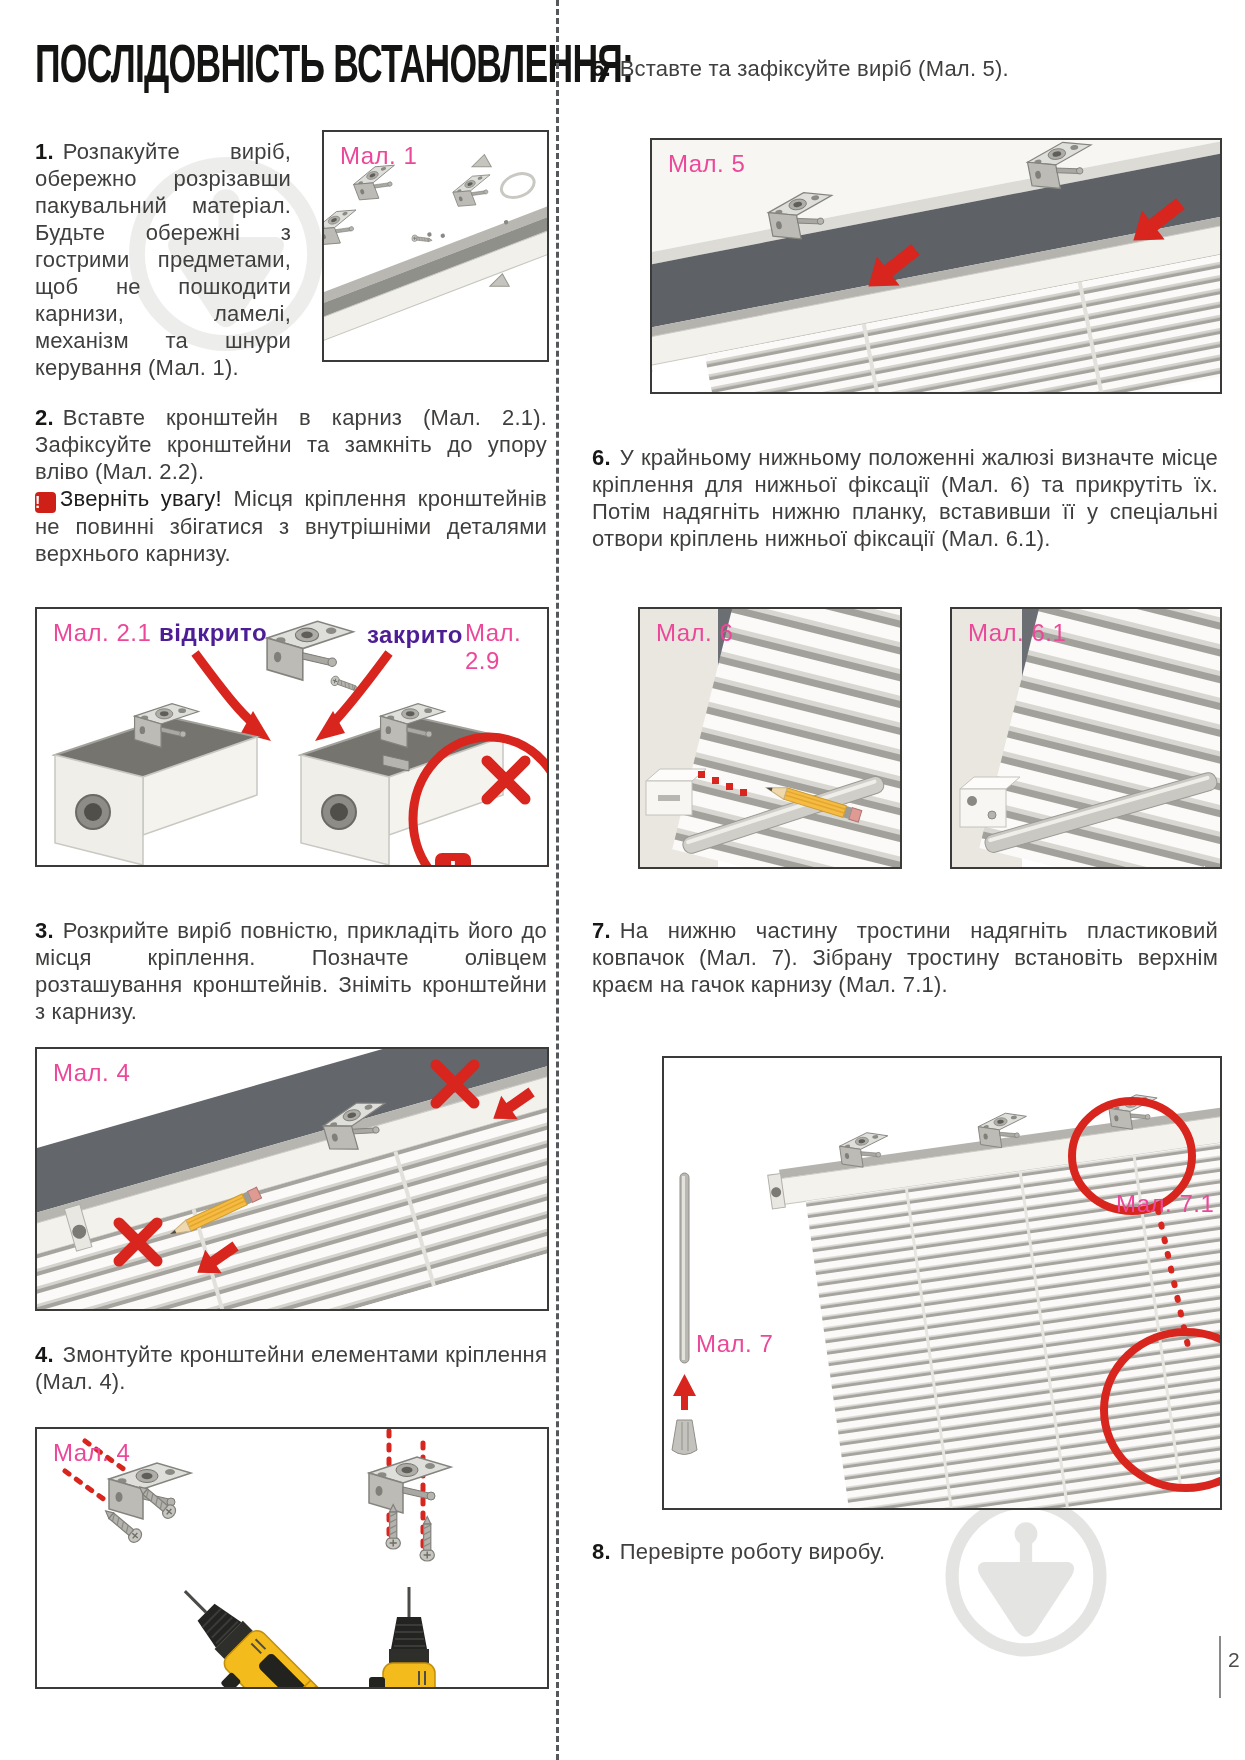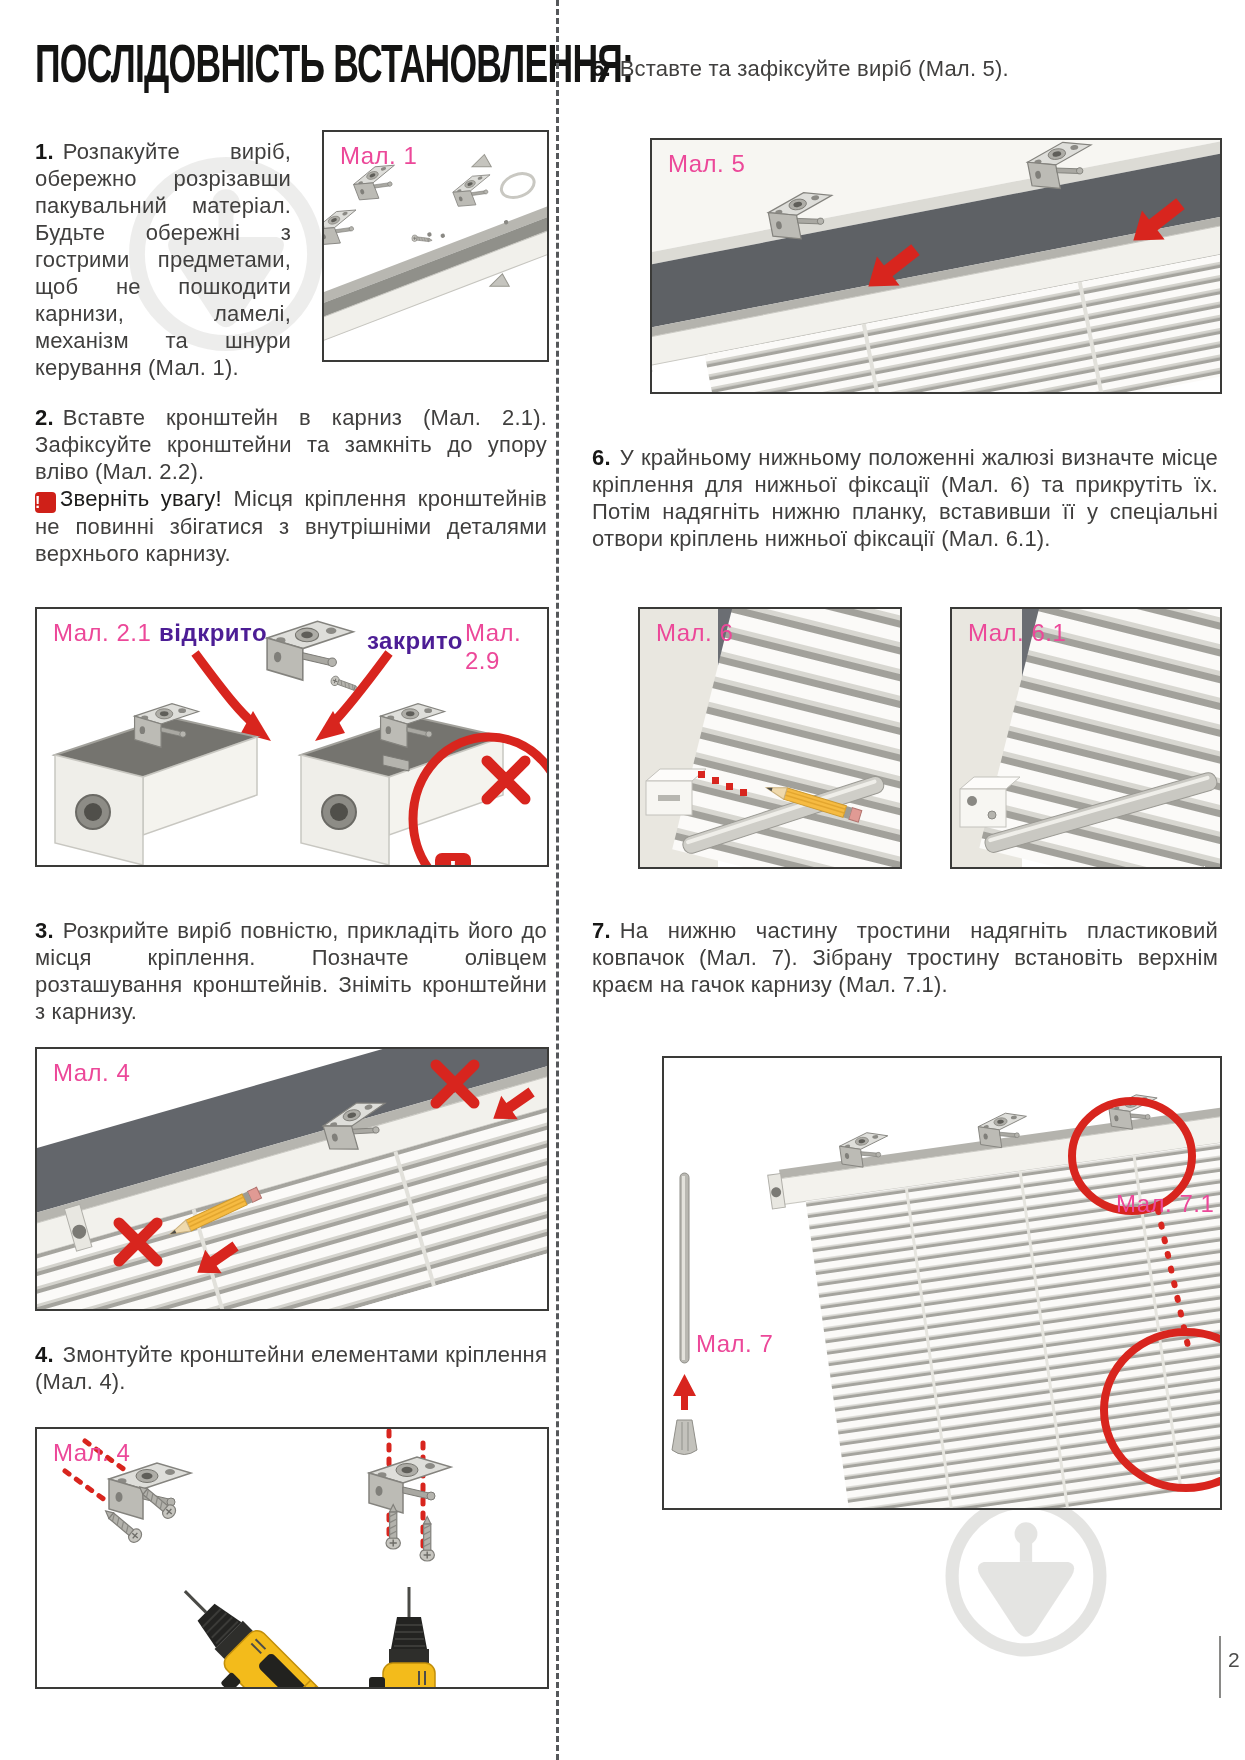--- a/index.html
+++ b/index.html
@@ -131,21 +131,21 @@
   </div>
 
   <div class="step" style="left:35px;top:404px;width:512px">
     <p><span class="snum">2.</span><span>Вставте кронштейн в карниз (Мал. 2.1). Зафіксуйте кронштейни та замкніть до упору вліво (Мал. 2.2).</span></p>
     <p><span class="warn-ico"><span>!</span></span><span class="bold">Зверніть увагу!</span> <span>Місця кріплення кронштейнів не повинні збігатися з внутрішніми деталями верхнього карнизу.</span></p>
   </div>
 
   <div class="figbox" style="left:35px;top:607px;width:510px;height:256px">
     <div class="fig-label" style="left:16px;top:10px">Мал. 2.1</div>
     <div class="fig-label redlabel" style="left:122px;top:10px">відкрито</div>
-    <div class="fig-label redlabel" style="left:330px;top:18px">закрито</div>
+    <div class="fig-label redlabel" style="left:330px;top:12px">закрито</div>
     <div class="fig-label" style="left:428px;top:10px">Мал. 2.9</div>
     <div class="warn-badge" style="left:398px;top:244px"><span>!</span></div>
     <svg class="art" width="510" height="256" viewBox="0 0 510 256">
 
       <use href="#bracketA" transform="translate(228,6) scale(1.05)"></use>
       <use href="#screw" transform="translate(296,66) rotate(20) scale(0.8)"></use>
 
       <path d="M158,44 C192,90 204,104 218,116" stroke="#d8251e" stroke-width="9" fill="none"></path>
       <polygon points="234,132 204,124 216,102" fill="#d8251e"></polygon>
       <path d="M352,44 C318,90 306,104 294,116" stroke="#d8251e" stroke-width="9" fill="none"></path>
@@ -359,17 +359,20 @@
       <polygon points="20.5,316 9,338 17,338 17,352 24,352 24,338 32,338" fill="#d8251e"></polygon>
       <path d="M13,362 h15 l5,30 q-13,9 -25,0 z" fill="#c3c2bc" stroke="#8f8e88"></path>
       <path d="M18,364 v28 M24,364 v29" stroke="#a3a29c" stroke-width="1.5"></path>
 
       <ellipse cx="468" cy="98" rx="60" ry="55" fill="none" stroke="#d8251e" stroke-width="8"></ellipse>
       <path d="M494,152 L524,288" stroke="#d8251e" stroke-width="6" stroke-dasharray="2 13" stroke-linecap="round"></path>
       <ellipse cx="522" cy="352" rx="82" ry="78" fill="none" stroke="#d8251e" stroke-width="8"></ellipse>
     </svg>
   </div>
 
+  <div class="step" style="left:592px;top:1538px;width:626px">
+    <span class="snum">8.</span><span>Перевірте роботу виробу.</span>
+  </div>
 
   <div class="pageno-line"></div>
   <div class="pageno">2</div>
 
 </div>
 
 </body></html>

